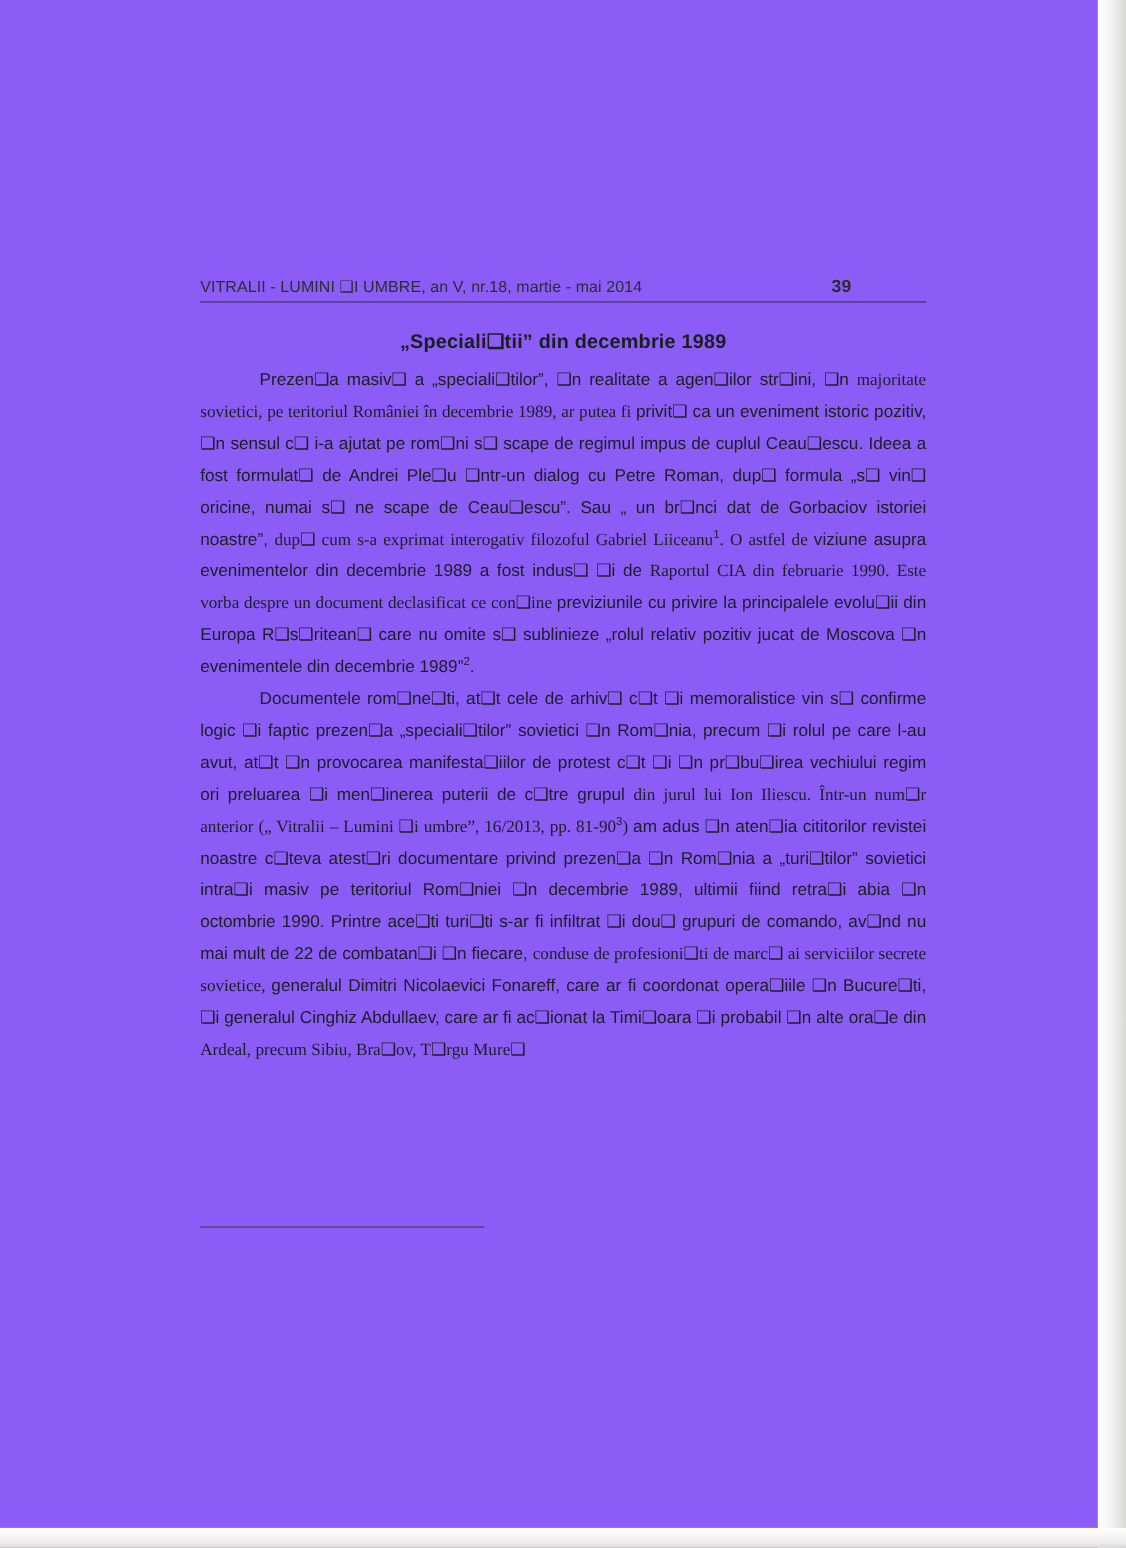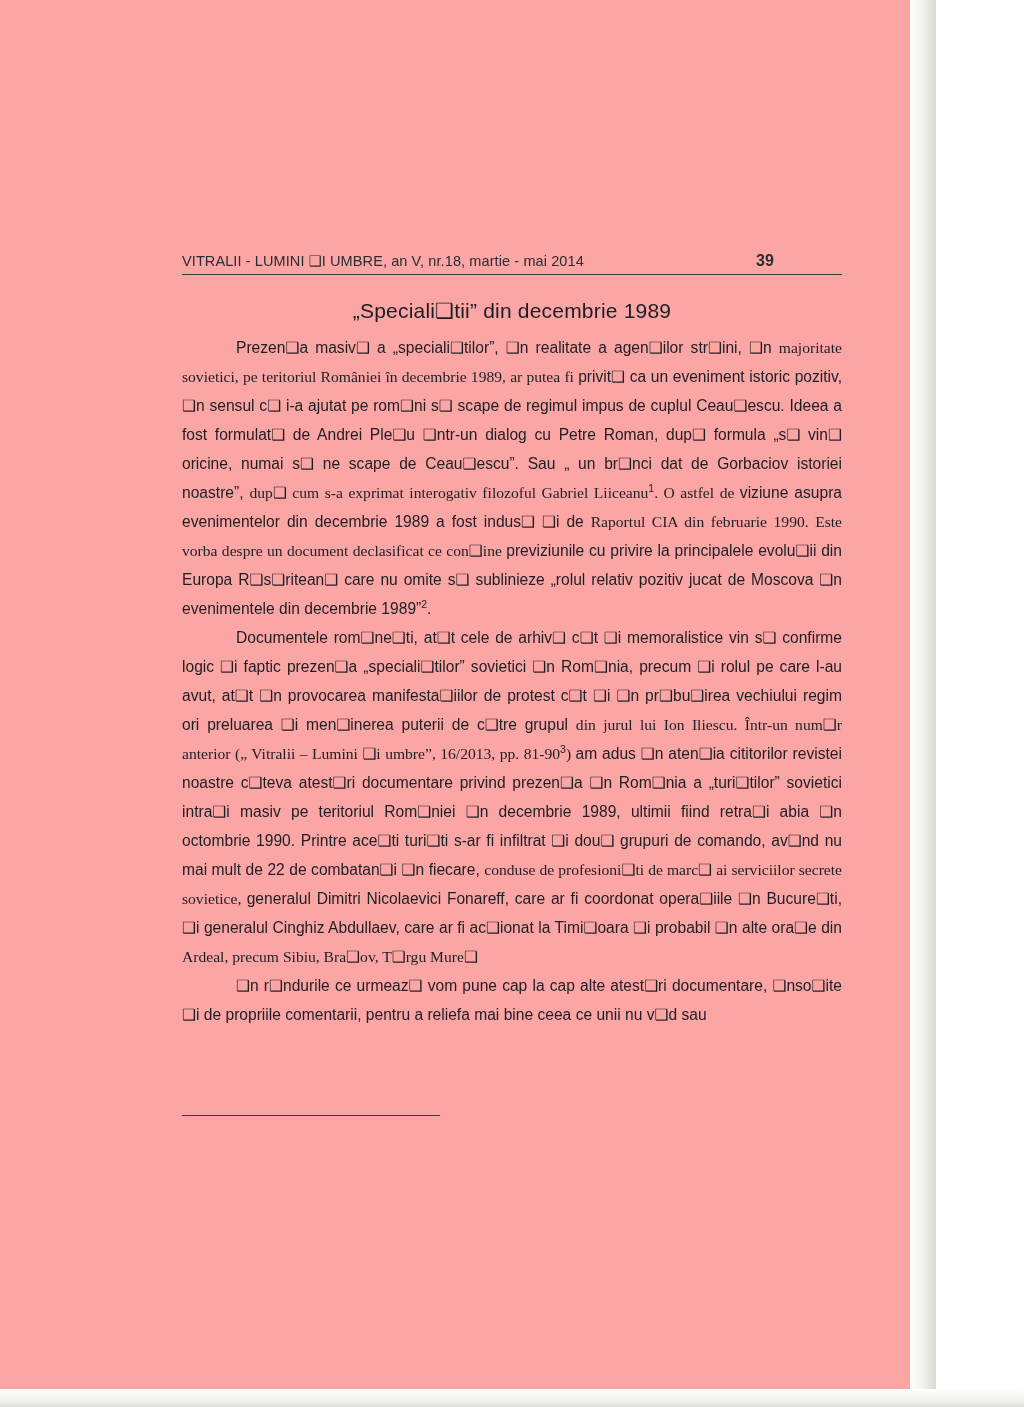--- a/index.html
+++ b/index.html
@@ -12,23 +12,23 @@
     background: #ffffff;
     font-family: "Liberation Sans", sans-serif;
     color: #1d2024;
     overflow: hidden;
     position: relative;
   }
   .page {
     position: absolute;
     left: 0;
     top: 0;
-    width: 936px;
+    width: 1024px;
     height: 1407px;
-    background: #fca5a5;
+    background: #8b5cf6;
   }
   .scan-edge-right {
     position: absolute;
     right: 0;
     top: 0;
     width: 26px;
     height: 1407px;
     background: linear-gradient(to right, #ffffff 0%, #f2f2f0 45%, #d8d8d4 100%);
   }
   .scan-edge-bottom {
@@ -60,22 +60,22 @@
   .runhead .rh-left {
     white-space: nowrap;
   }
   .runhead .rh-page {
     font-weight: 700;
     padding-right: 68px;
     font-size: 16px;
   }
 
   h1.title {
-    font-size: 21px;
-    font-weight: 400;
+    font-size: 18px;
+    font-weight: 700;
     text-align: center;
     margin: 24px 0 10px 0;
     letter-spacing: 0.2px;
     color: #1b1e21;
   }
 
   p.para {
     margin: 0 0 0 0;
     text-align: justify;
     text-justify: inter-word;
@@ -136,21 +136,20 @@
     <div class="runhead">
       <span class="rh-left">VITRALII - LUMINI ❑I UMBRE, an V, nr.18, martie - mai 2014</span>
       <span class="rh-page">39</span>
     </div>
 
     <h1 class="title">„Speciali❑tii” din decembrie 1989</h1>
 
     <div>
       <p class="para"><span>Prezen❑a masiv❑ a „speciali❑tilor”, ❑n realitate a agen❑ilor str❑ini, ❑n </span><span class="serif">majoritate sovietici, pe teritoriul României în decembrie 1989, ar putea fi </span><span>privit❑ ca un eveniment istoric pozitiv, ❑n sensul c❑ i-a ajutat pe rom❑ni s❑ scape de regimul impus de cuplul Ceau❑escu. Ideea a fost formulat❑ de Andrei Ple❑u ❑ntr-un dialog cu Petre Roman, dup❑ formula „s❑ vin❑ oricine, numai s❑ ne scape de Ceau❑escu”. Sau „ un br❑nci dat de Gorbaciov istoriei noastre”, </span><span class="serif">dup❑ cum s-a exprimat interogativ filozoful Gabriel Liiceanu</span><sup>1</sup><span class="serif">. O astfel de </span><span>viziune asupra evenimentelor din decembrie 1989 a fost indus❑ ❑i de </span><span class="ital">Raportul CIA</span><span class="serif"> din februarie 1990. Este vorba despre un document declasificat ce con❑ine </span><span>previziunile cu privire la principalele evolu❑ii din Europa R❑s❑ritean❑ care nu omite s❑ sublinieze „rolul relativ pozitiv jucat de Moscova ❑n evenimentele din decembrie 1989”</span><sup>2</sup><span>.</span></p>
       <p class="para"><span>Documentele rom❑ne❑ti, at❑t cele de arhiv❑ c❑t ❑i memoralistice vin s❑ confirme logic ❑i faptic prezen❑a „speciali❑tilor” sovietici ❑n Rom❑nia, precum ❑i rolul pe care l-au avut, at❑t ❑n provocarea manifesta❑iilor de protest c❑t ❑i ❑n pr❑bu❑irea vechiului regim ori preluarea ❑i men❑inerea puterii de c❑tre grupul </span><span class="serif">din jurul lui Ion Iliescu. Într-un num❑r anterior („ Vitralii – Lumini ❑i umbre”, 16/2013, pp. 81-90</span><sup>3</sup><span class="serif">) </span><span>am adus ❑n aten❑ia cititorilor revistei noastre c❑teva atest❑ri documentare privind prezen❑a ❑n Rom❑nia a „turi❑tilor” sovietici intra❑i masiv pe teritoriul Rom❑niei ❑n decembrie 1989, ultimii fiind retra❑i abia ❑n octombrie 1990. Printre ace❑ti turi❑ti s-ar fi infiltrat ❑i dou❑ grupuri de comando, av❑nd nu mai mult de 22 de combatan❑i ❑n fiecare, </span><span class="serif">conduse de profesioni❑ti de marc❑ ai serviciilor secrete sovietice, </span><span>generalul Dimitri Nicolaevici Fonareff, care ar fi coordonat opera❑iile ❑n Bucure❑ti, ❑i generalul Cinghiz Abdullaev, care ar fi ac❑ionat la Timi❑oara ❑i probabil ❑n alte ora❑e din </span><span class="serif">Ardeal, precum Sibiu, Bra❑ov, T❑rgu Mure❑</span></p>
-      <p class="para"><span>❑n r❑ndurile ce urmeaz❑ vom pune cap la cap alte atest❑ri documentare, ❑nso❑ite ❑i de propriile comentarii, pentru a reliefa mai bine ceea ce unii nu v❑d sau</span></p>
     </div>
 
   </div>
 
   <div class="footnotes">
     <div class="fn-rule"></div>
   </div>
 
   <div class="scan-edge-right"></div>
   <div class="scan-edge-bottom"></div>

